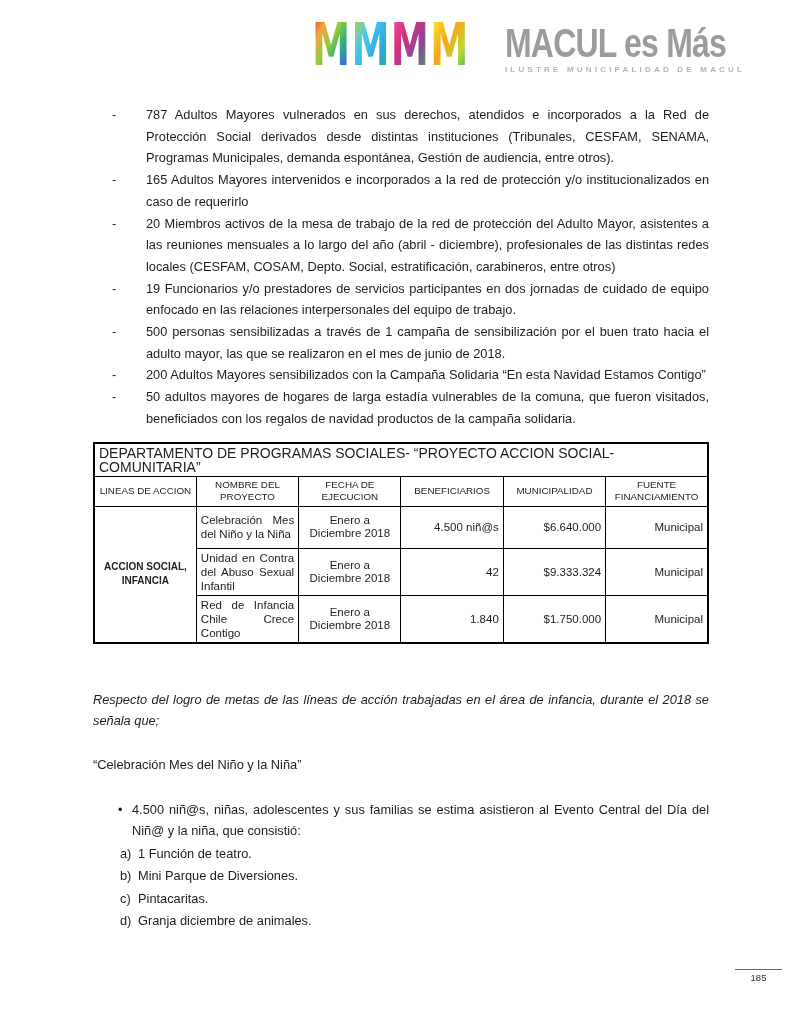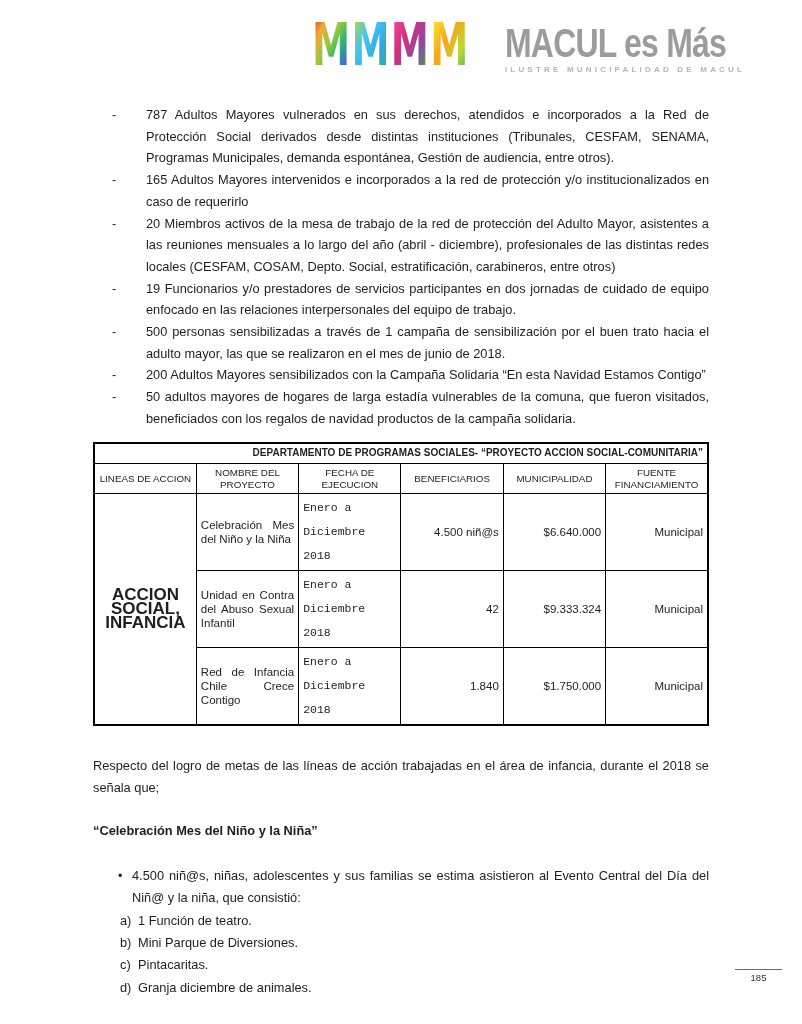--- a/index.html
+++ b/index.html
@@ -36,32 +36,32 @@
   .dash-item{display:flex;}
   .dash-marker{flex:none;width:37px;padding-left:19px;box-sizing:border-box;}
   .dash-text{flex:1;text-align:justify;margin-left:16px;}
 
   
   table.programs{
     width:100%;border-collapse:collapse;border:2px solid #000;margin-top:12px;
     font-size:11.5px;line-height:14px;table-layout:fixed;
   }
   table.programs td{border:1px solid #000;padding:2px 4px;box-sizing:border-box;}
-  .t-title{font-weight:bold;text-align:right;font-size:10px;height:21px;padding:2px;}
+  .t-title{font-weight:normal;text-align:left;font-size:14px;height:21px;padding:2px;}
   .t-colhead{font-weight:normal;text-align:center;font-size:9.8px;line-height:12px;height:30px;vertical-align:middle;}
   .col-lineas{width:84px;} .col-nombre{width:165px;} .col-fecha{width:87px;}
   .col-benef{width:86px;} .col-fin{width:102px;} .col-fuente{width:92px;}
-  .cell-group{font-weight:bold;text-align:center;vertical-align:middle;font-size:17px;}
+  .cell-group{font-weight:bold;text-align:center;vertical-align:middle;font-size:10px;}
   .cell-nombre{text-align:justify;vertical-align:middle;height:42px;padding:3px 5px;}
-  .cell-fecha{text-align:left;vertical-align:middle;line-height:24px;font-family:Liberation Mono, monospace;}
+  .cell-fecha{text-align:center;vertical-align:middle;line-height:13px;}
   .cell-center{text-align:right;vertical-align:middle;}
 
   
-  .para{margin-top:29px;text-align:justify;}
-  .quote-line{margin-top:22px;font-weight:bold;}
+  .para{margin-top:45px;text-align:justify;font-style:italic;}
+  .quote-line{margin-top:22px;}
   .bullet-item{display:flex;margin-top:23px;}
   .bullet-marker{flex:none;width:14px;padding-left:25px;box-sizing:border-box;width:39px;}
   .bullet-text{flex:1;text-align:justify;}
   .lettered-list{margin-top:1px;line-height:22.4px;}
   .lettered-item{display:flex;}
   .letter-marker{flex:none;width:18px;margin-left:27px;}
   .letter-text{flex:1;}
 
   
   .footer{position:absolute;right:20px;bottom:41px;width:47px;border-top:1px solid #6a6a6a;text-align:center;}

